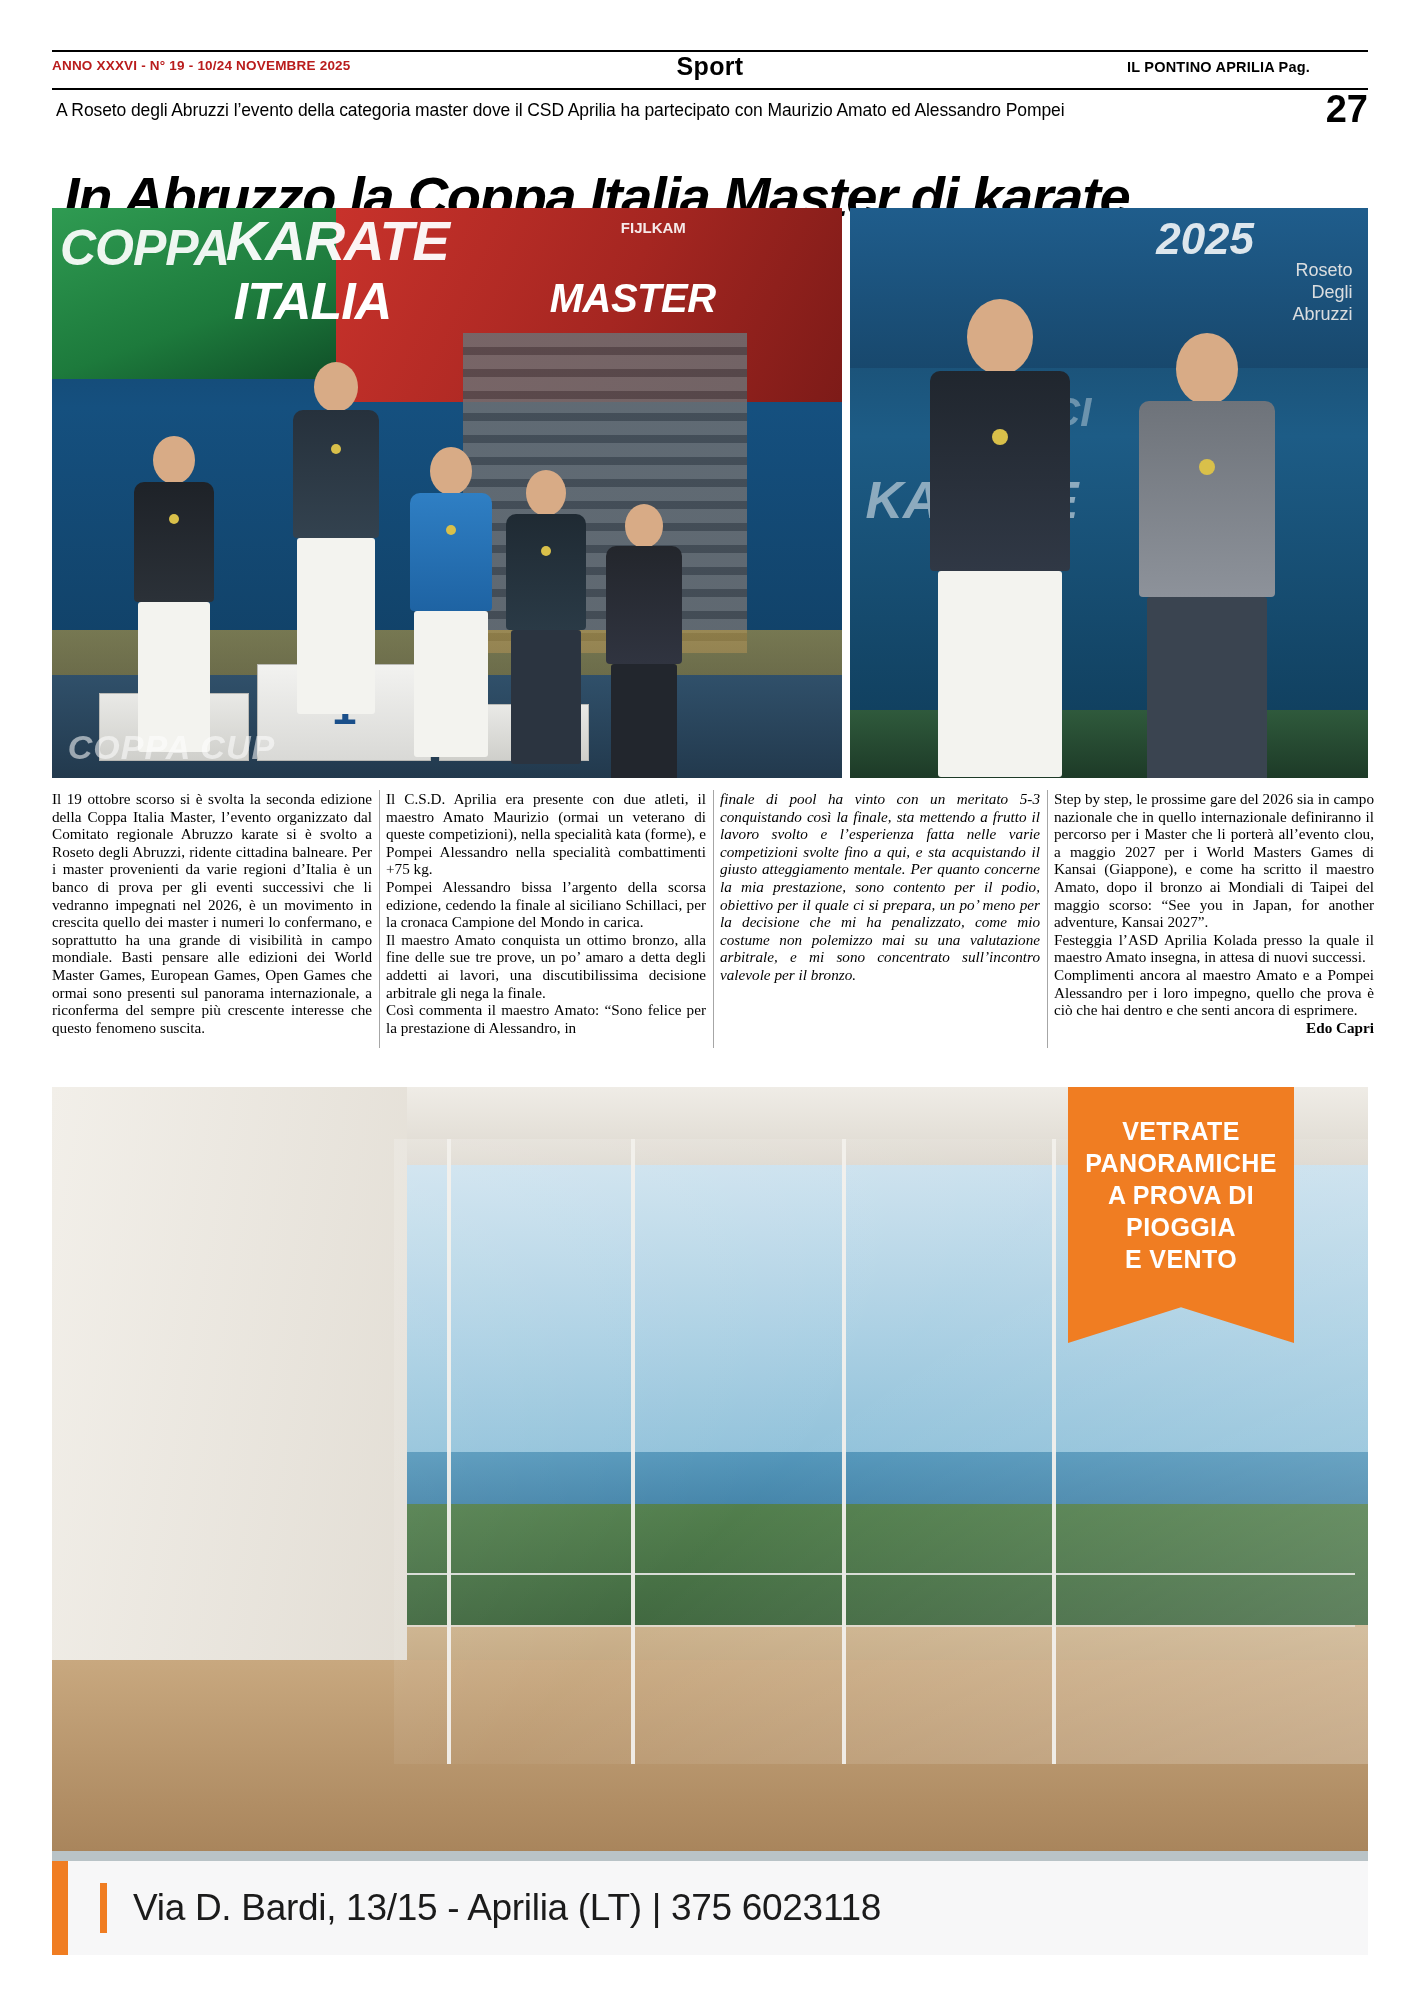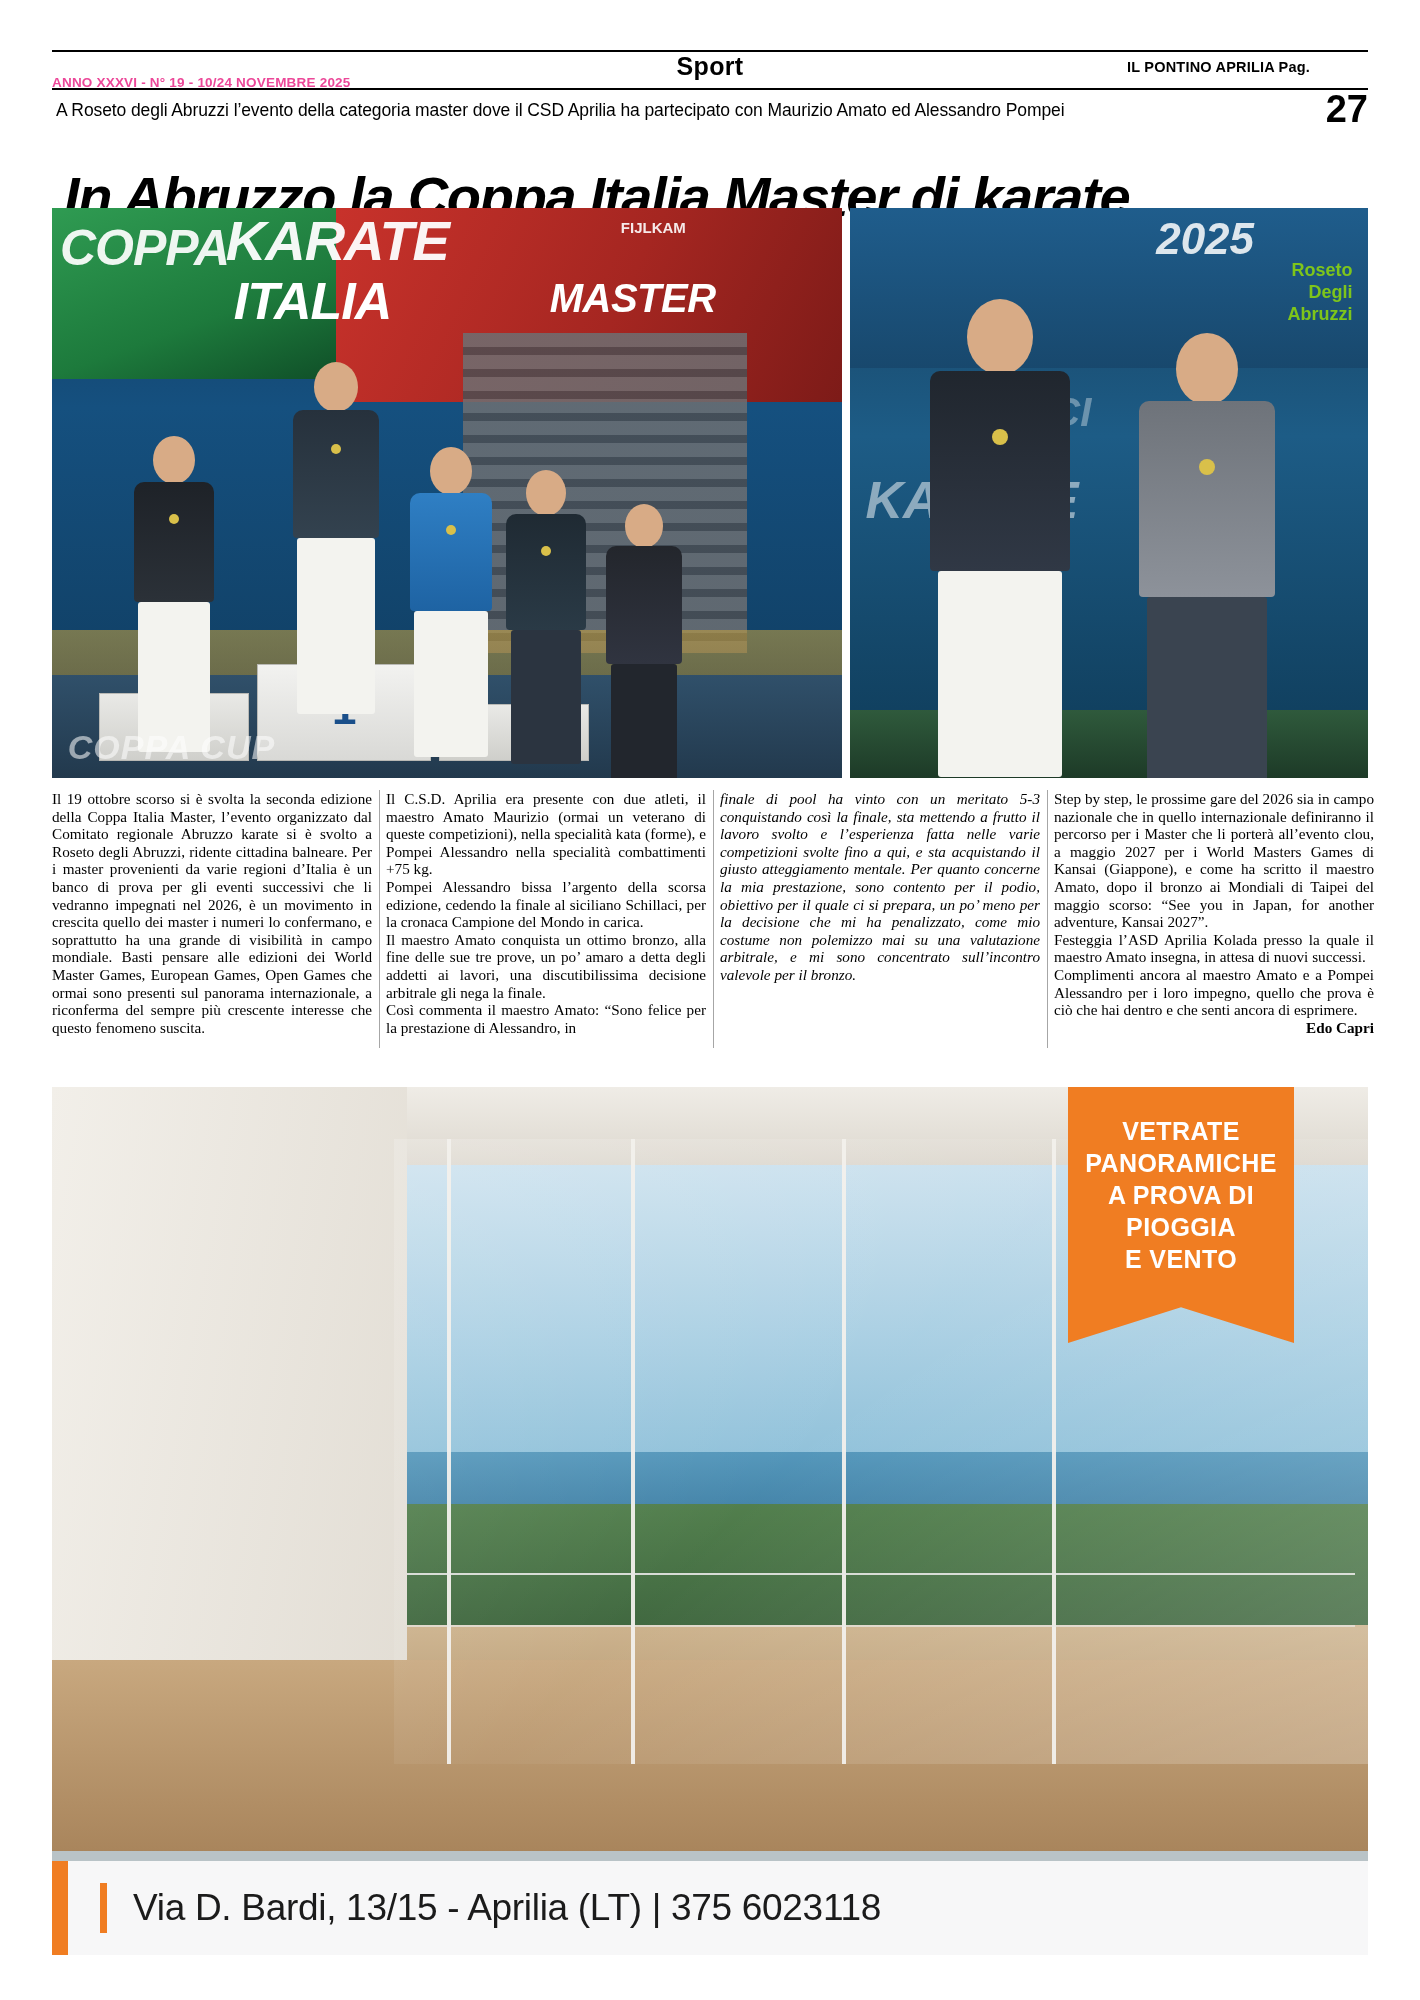--- a/index.html
+++ b/index.html
@@ -28,24 +28,24 @@
   }
   .masthead-rule-top {
     position: absolute; left: 52px; top: 50px; width: 1316px; height: 2px;
     background: #000;
   }
   .masthead-rule-bottom {
     position: absolute; left: 52px; top: 88px; width: 1316px; height: 2px;
     background: #000;
   }
   .issue-line {
-    position: absolute; left: 0; top: 23px;
+    position: absolute; left: 0; top: 6px;
     font-family: "Liberation Sans", sans-serif;
     font-size: 13.5px; font-weight: 700; letter-spacing: .2px;
-    color: #ec4899;
+    color: #b91c1c;
   }
   .section-title {
     position: absolute; left: 0; right: 0; top: 0; text-align: center;
     font-family: "Liberation Sans", sans-serif;
     font-weight: 700; font-size: 25px;
     letter-spacing: .3px;
   }
   .paper-name {
     position: absolute; right: 58px; top: 7px;
     font-family: "Liberation Sans", sans-serif;
@@ -161,22 +161,22 @@
   
   .pr-bg { position:absolute; inset:0; background: linear-gradient(180deg,#17405f 0%, #1d5c86 40%, #0e3a57 100%); }
   .pr-top { position:absolute; left:0; top:0; width:100%; height:28%; background: linear-gradient(180deg,#1f5d8c 0%, #18486d 100%); }
   .pr-2025 {
     position:absolute; right:22%; top:1%;
     font-family:"Liberation Sans", sans-serif; font-weight:700; font-style:italic;
     font-size:44px; color:#ffffff; opacity:.85;
   }
   .pr-roseto {
     position:absolute; right:3%; top:9%;
-    font-family:"Liberation Sans", sans-serif; font-weight:700;
-    font-size:18px; color:#84cc16; line-height:22px; text-align:right; opacity:.95;
+    font-family:"Liberation Sans", sans-serif; font-weight:400;
+    font-size:18px; color:#e5e5e5; line-height:22px; text-align:right; opacity:.95;
   }
   .pr-word {
     position:absolute; left:3%; top:46%;
     font-family:"Liberation Sans", sans-serif; font-weight:700; font-style:italic;
     font-size:52px; color:#ffffff; opacity:.5;
   }
   .pr-word2 {
     position:absolute; left:26%; top:32%;
     font-family:"Liberation Sans", sans-serif; font-weight:700; font-style:italic;
     font-size:40px; color:#ffffff; opacity:.35;

